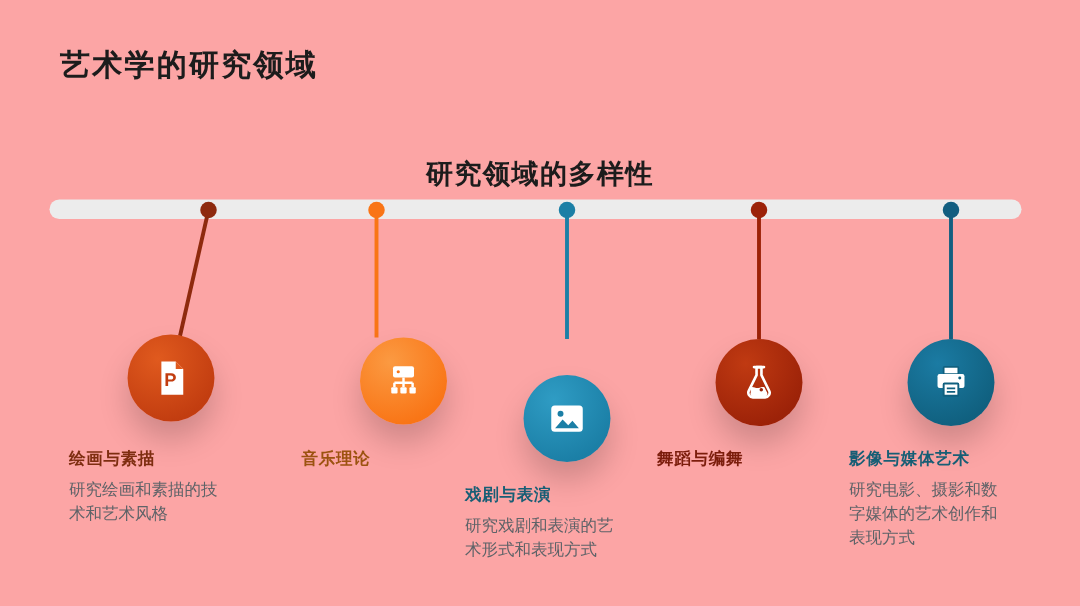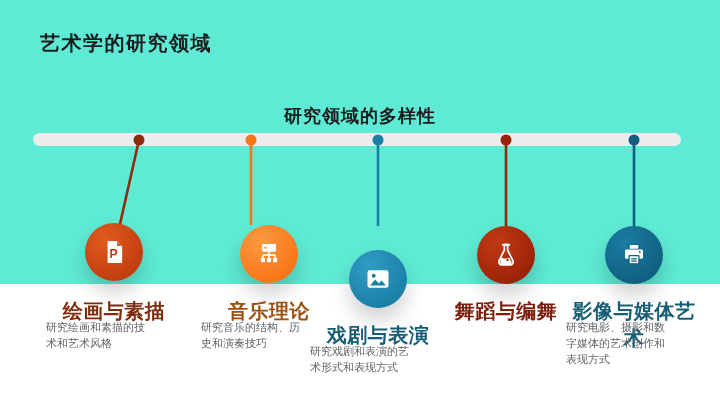--- a/index.html
+++ b/index.html
@@ -1,34 +1,34 @@
 <!DOCTYPE html>
 <html><head>
 <meta charset="utf-8">
 <style>
   * { margin:0; padding:0; box-sizing:border-box; }
   html,body { width:720px; height:404px; }
   body { font-family:"Liberation Sans","DejaVu Sans",sans-serif; background:#ffffff; overflow:hidden; }
-  .slide { position:relative; width:720px; height:284px; background:#5eead4; }
+  .slide { position:relative; width:720px; height:404px; background:#fca5a5; }
 
   .title { position:absolute; left:40px; top:30px; font-size:20px; font-weight:bold; letter-spacing:1.5px; }
   .subtitle { position:absolute; left:0; right:0; top:64px; text-align:center; font-size:18px; font-weight:bold; letter-spacing:1px;margin-top:40px; }
 
   .timeline-bar { position:absolute; left:33px; top:133px; width:648px; height:13px; border-radius:7px; }
 
   #pendulum-svg { position:absolute; left:0; top:0; width:720px; height:404px; pointer-events:none; }
 
   .item { position:absolute; top:0; width:136px; height:404px; }
   .ball { position:absolute; left:39px; width:58px; height:58px; border-radius:50%;
           background:radial-gradient(circle at 35% 28%, var(--cl), var(--c) 75%);
           box-shadow:0 12px 20px rgba(0,0,0,0.18);
           display:flex; align-items:center; justify-content:center; }
   .ball svg { width:28px; height:28px; display:block; }
 
-  .label { position:absolute; top:298px; width:100%; text-align:center; font-size:20px; font-weight:bold; letter-spacing:0.5px; }
+  .label { position:absolute; top:298px; width:100%; text-align:left; font-size:11px; font-weight:bold; letter-spacing:0.5px; }
   .desc  { position:absolute; top:319px; width:100%; text-align:left; font-size:11px; line-height:16px;
            color:#5f6368; white-space:pre-line; }
 </style>
 </head>
 <body>
 
 <div class="slide">
 
   <div class="title" style="color: rgb(28, 28, 28);">艺术学的研究领域</div>
   <div class="subtitle" style="color: rgb(28, 28, 28);">研究领域的多样性</div>
@@ -66,22 +66,20 @@
       <svg viewBox="0 0 24 24">
         <rect x="6" y="3.5" width="12" height="6.5" rx="1.2" fill="#ffffff"></rect>
         <circle cx="9" cy="6.7" r="0.9" fill="var(--c)"></circle>
         <path d="M12 10v3M6.8 13h10.4M6.8 13v2.5M12 13v2.5M17.2 13v2.5" stroke="#ffffff" stroke-width="1.4" fill="none"></path>
         <rect x="5" y="15.5" width="3.6" height="3.6" rx="0.6" fill="#ffffff"></rect>
         <rect x="10.2" y="15.5" width="3.6" height="3.6" rx="0.6" fill="#ffffff"></rect>
         <rect x="15.4" y="15.5" width="3.6" height="3.6" rx="0.6" fill="#ffffff"></rect>
       </svg>
     </div>
     <div class="label" style="color: rgb(156, 82, 16);">音乐理论</div>
-    <div class="desc" style="color: rgb(95, 99, 104);">研究音乐的结构、历
-史和演奏技巧</div>
   </div>
 
   <div class="item" style="left: 310px; margin-top: 24px; --c: #1b7fa6; --cl: #2f9cc4;">
     <div class="ball" style="top:226px;">
       <svg viewBox="0 0 24 24">
         <rect x="3" y="4.5" width="18" height="15" rx="2" fill="#ffffff"></rect>
         <circle cx="8.3" cy="9.3" r="1.7" fill="var(--c)"></circle>
         <path d="M5.2 17.5l4.3-5 3.2 3.4 2.4-2.6 3.7 4.2z" fill="var(--c)"></path>
       </svg>
     </div>

